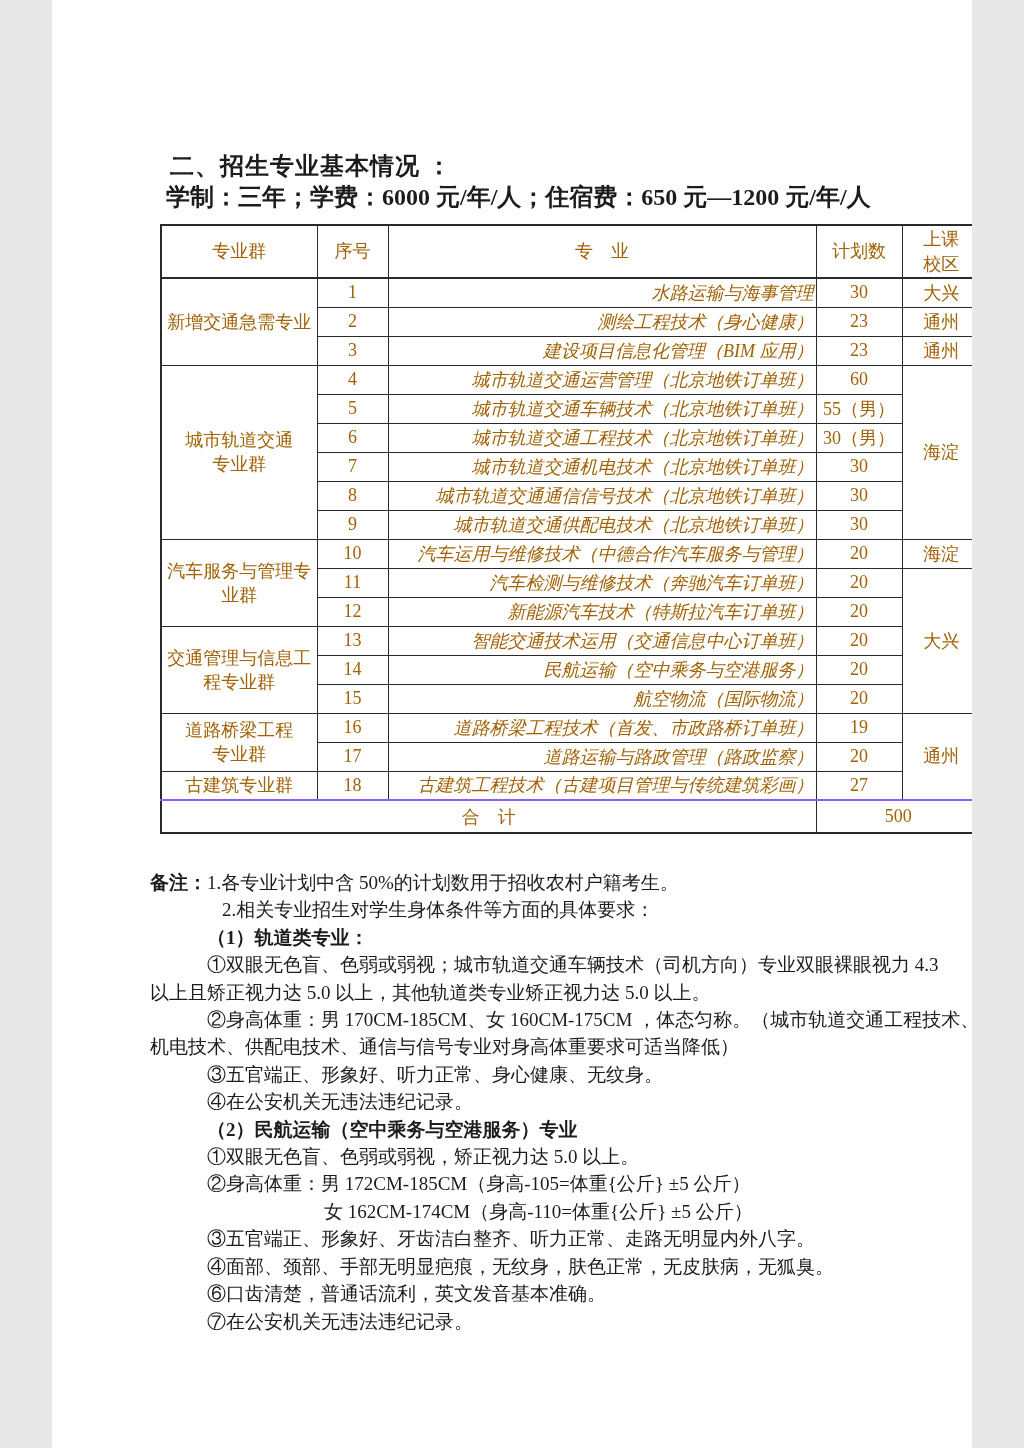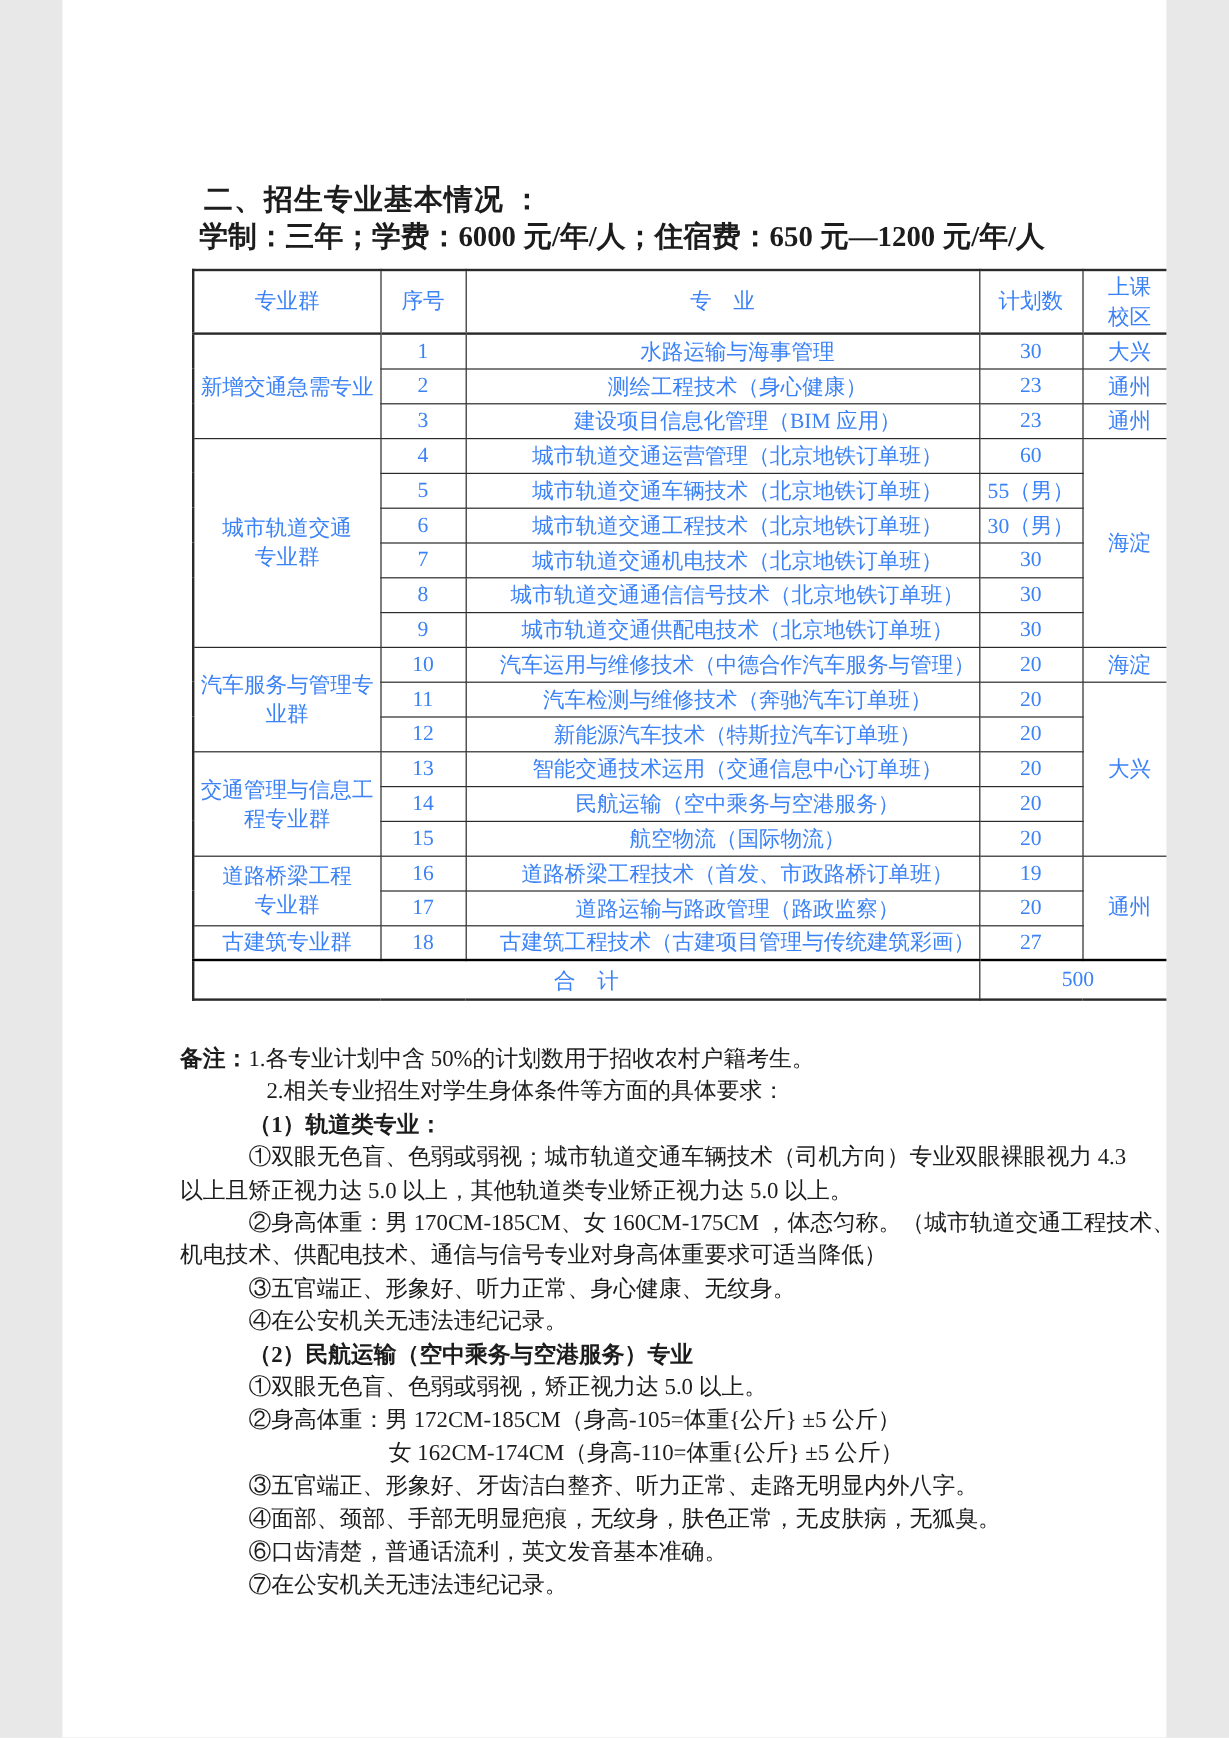--- a/index.html
+++ b/index.html
@@ -32,48 +32,49 @@
     white-space: nowrap;
   }
   table.plan-table {
     position: absolute;
     left: 108px;
     top: 224px;
     width: 820px;
     border-collapse: collapse;
     table-layout: fixed;
     font-size: 18px;
-    color: #3b82f6;
+    color: #a16207;
   }
   .plan-table th, .plan-table td {
     border: 1px solid #2a2a2a;
     text-align: center;
     vertical-align: middle;
     padding: 0 2px;
     overflow: hidden;
   }
   .plan-table { border: 2px solid #2a2a2a; }
   .plan-table thead th {
     border-bottom: 2px solid #2a2a2a;
     font-weight: normal;
     height: 53px;
     line-height: 25px;
   }
   .plan-table tbody tr { height: 29px; }
   .plan-table td.major-cell {
-    text-align: center;
+    text-align: right;
     padding-left: 27px;
     white-space: nowrap;
+    font-style: italic;
   }
   .plan-table td.group-cell {
     line-height: 24px;
   }
   .pre { white-space: pre-line; }
   .total-row { height: 33px !important; }
-  .total-row td { border-top: 2px solid #000000; }
+  .total-row td { border-top: 2px solid #8b5cf6; }
   .notes {
     position: absolute;
     left: 98px;
     top: 869px;
     width: 842px;
     font-size: 19px;
     line-height: 27.4px;
     color: #1c1c1c;
   }
   .note-line { white-space: nowrap; }

